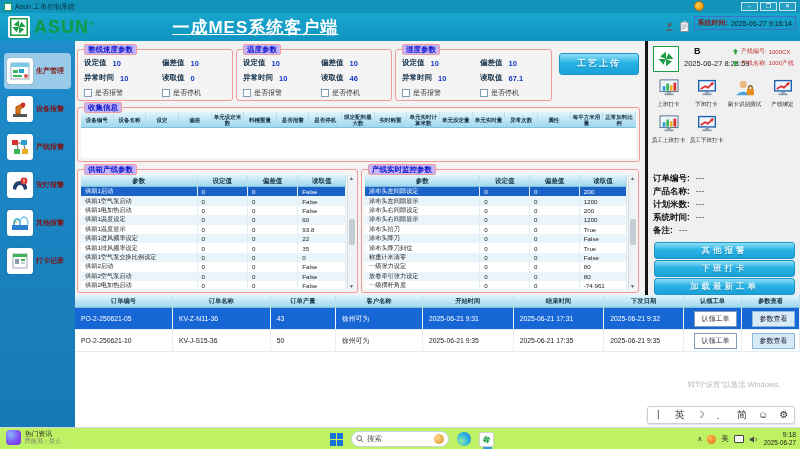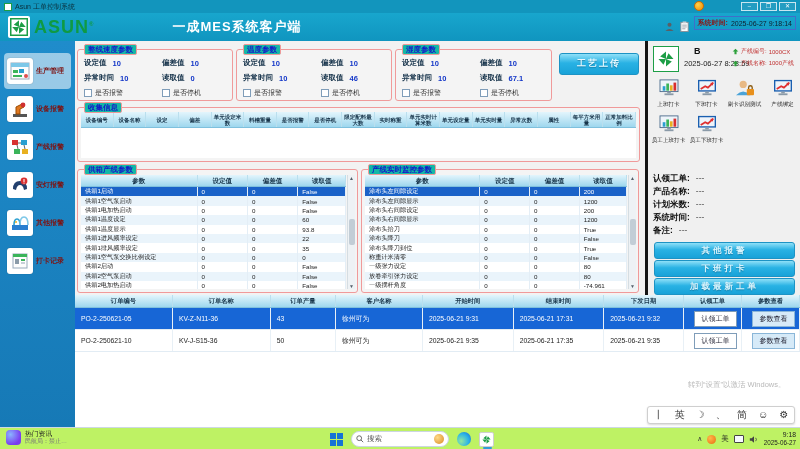--- a/index.html
+++ b/index.html
@@ -12,39 +12,39 @@
   #titlebar .tb-title { font-size:7px; color:#0b2e3a; }
   .winbtns { position:absolute; right:4px; top:2px; display:flex; gap:2px; }
   .winbtn { width:17px; height:9px; border:1px solid rgba(255,255,255,.75); color:#fff; font-size:6px; line-height:7px; text-align:center; background:rgba(255,255,255,.08); }
   .medal { position:absolute; right:96px; top:1px; width:10px; height:10px; border-radius:50%; background:radial-gradient(circle at 35% 35%, #ffd24a, #f08a00); border:1px solid #c96a00; }
 
   
   #header { position:absolute; left:0; top:13px; width:800px; height:28px; background:linear-gradient(#18a6cd,#1095bf); display:flex; align-items:center; z-index:30; }
   .logo-box { width:22px; height:22px; background:#fff; border-radius:2px; margin-left:8px; display:flex; align-items:center; justify-content:center; }
   .brand { font-size:18px; font-weight:bold; color:#0f9a43; letter-spacing:1px; margin-left:4px; }
   .brand sup { font-size:6px; color:#0f9a43; }
-  .app-title { font-size:13px; font-weight:bold; color:#fff; margin-left:78px; letter-spacing:1px; }
+  .app-title { font-size:17px; font-weight:bold; color:#fff; margin-left:78px; letter-spacing:1px;text-decoration:underline; }
   .hdr-right { position:absolute; right:4px; top:3px; display:flex; align-items:center; gap:4px; }
   .hdr-ico { width:11px; height:11px; display:inline-block; }
   .timebox { border:1px solid #3f6fc9; padding:1px 3px; display:flex; align-items:center; gap:3px; }
   .timebox .lbl { font-size:7px; color:#8a1616; font-weight:bold; }
   .timebox .val { font-size:7px; color:#10202e; }
 
   
   #sidebar { position:absolute; left:0; top:41px; width:75px; height:386px; background:linear-gradient(#1f8ccb,#1679b6); z-index:20; padding-top:10px; }
   .side-item { width:67px; height:36px; margin:2px 4px; display:flex; align-items:center; border-radius:4px; cursor:pointer; }
   .side-item.sel { background:rgba(255,255,255,.55); }
   .side-ico { width:26px; height:26px; background:#fff; border-radius:3px; margin-left:3px; display:flex; align-items:center; justify-content:center; box-shadow:0 0 1px rgba(0,0,0,.4); }
   .side-ico svg { width:20px; height:20px; }
   .side-lbl { font-size:7px; font-weight:bold; color:#7c1414; margin-left:3px; white-space:nowrap; }
 
   
   #main { position:absolute; left:75px; top:41px; width:570px; height:254px; background:#f2f2f2; }
   .groupbox { position:absolute; border:1px solid #f09a9a; border-radius:3px; background:#f4f4f4; }
-  .legend { position:absolute; top:-6px; left:6px; background:#14b8a6; color:#1418c8; font-weight:bold; font-size:7.5px; line-height:9px; padding:0 3px; border:1px solid #f09a9a; border-radius:2px; white-space:nowrap; z-index:2; }
+  .legend { position:absolute; top:-6px; left:6px; background:#c4b5fd; color:#1418c8; font-weight:bold; font-size:7.5px; line-height:9px; padding:0 3px; border:1px solid #f09a9a; border-radius:2px; white-space:nowrap; z-index:2; }
   .pp-row { position:absolute; display:flex; align-items:center; font-size:7.5px; color:#222; }
   .pp-lbl { font-weight:bold; color:#15324a; }
   .pp-val { color:#1437c8; font-weight:bold; margin-left:6px; }
   .cb { width:8px; height:8px; border:1px solid #7f9db9; background:#fff; display:inline-block; margin-right:3px; }
   .cb-lbl { font-size:7px; color:#333; }
 
   .cyanbtn { background:linear-gradient(#8fe0f8,#29b2e4 45%,#18a2d8); border:1px solid #1d93c4; border-radius:3px; color:#eafaff; font-weight:bold; text-align:center; cursor:pointer; text-shadow:0 1px 1px rgba(0,60,90,.4); }
   #upload-btn { position:absolute; left:484px; top:12px; width:80px; height:22px; font-size:9px; line-height:20px; letter-spacing:2px; }
 
   .thead { display:flex; background:linear-gradient(#e3f5fc,#9ed7ee); border-bottom:1px solid #7fc0dd; }
@@ -608,21 +608,21 @@
               <rect x="3.5" y="2.5" width="17" height="10" fill="#eef4fa"></rect>
               <path d="M5 11 L10 8 L13 9.5 L19 4" stroke="#e03030" stroke-width="2" fill="none"></path>
               <path d="M19 4 L15.5 4.5 L18.5 7.5 Z" fill="#e03030"></path>
               <rect x="10" y="14" width="4" height="2" fill="#8a9aa8"></rect>
               <rect x="7" y="16" width="10" height="2" fill="#8a9aa8"></rect>
             </svg></span>
           <span class="plbl">员工下班打卡</span>
         </div>
       </div>
     <div id="rp-fields">
-        <div class="fld" style="top: 132px;"><span>认领工单:</span><span class="fv">---</span></div>
+        <div class="fld" style="top: 132px;"><span>订单编号:</span><span class="fv">---</span></div>
         <div class="fld" style="top: 145px;"><span>产品名称:</span><span class="fv">---</span></div>
         <div class="fld" style="top: 158px;"><span>计划米数:</span><span class="fv">---</span></div>
         <div class="fld" style="top: 171px;"><span>系统时间:</span><span class="fv">---</span></div>
         <div class="fld" style="top: 184px;"><span>备注:</span><span class="fv">---</span></div>
       </div>
     <div id="rp-actions">
         <button class="cyanbtn rp-act" style="top: 201px;">其他报警</button>
         <button class="cyanbtn rp-act" style="top: 219px;">下班打卡</button>
         <button class="cyanbtn rp-act" style="top: 237px;">加载最新工单</button>
       </div>

